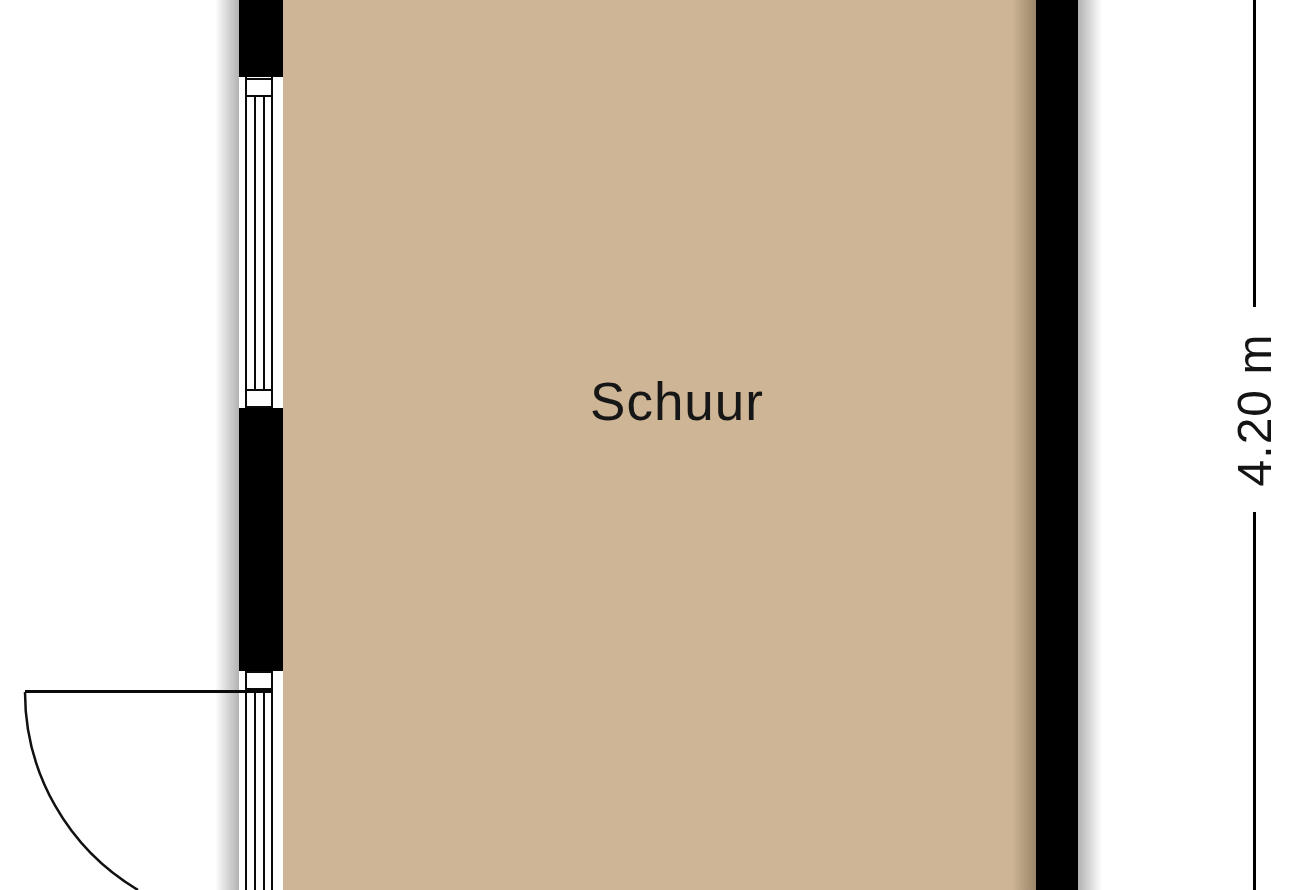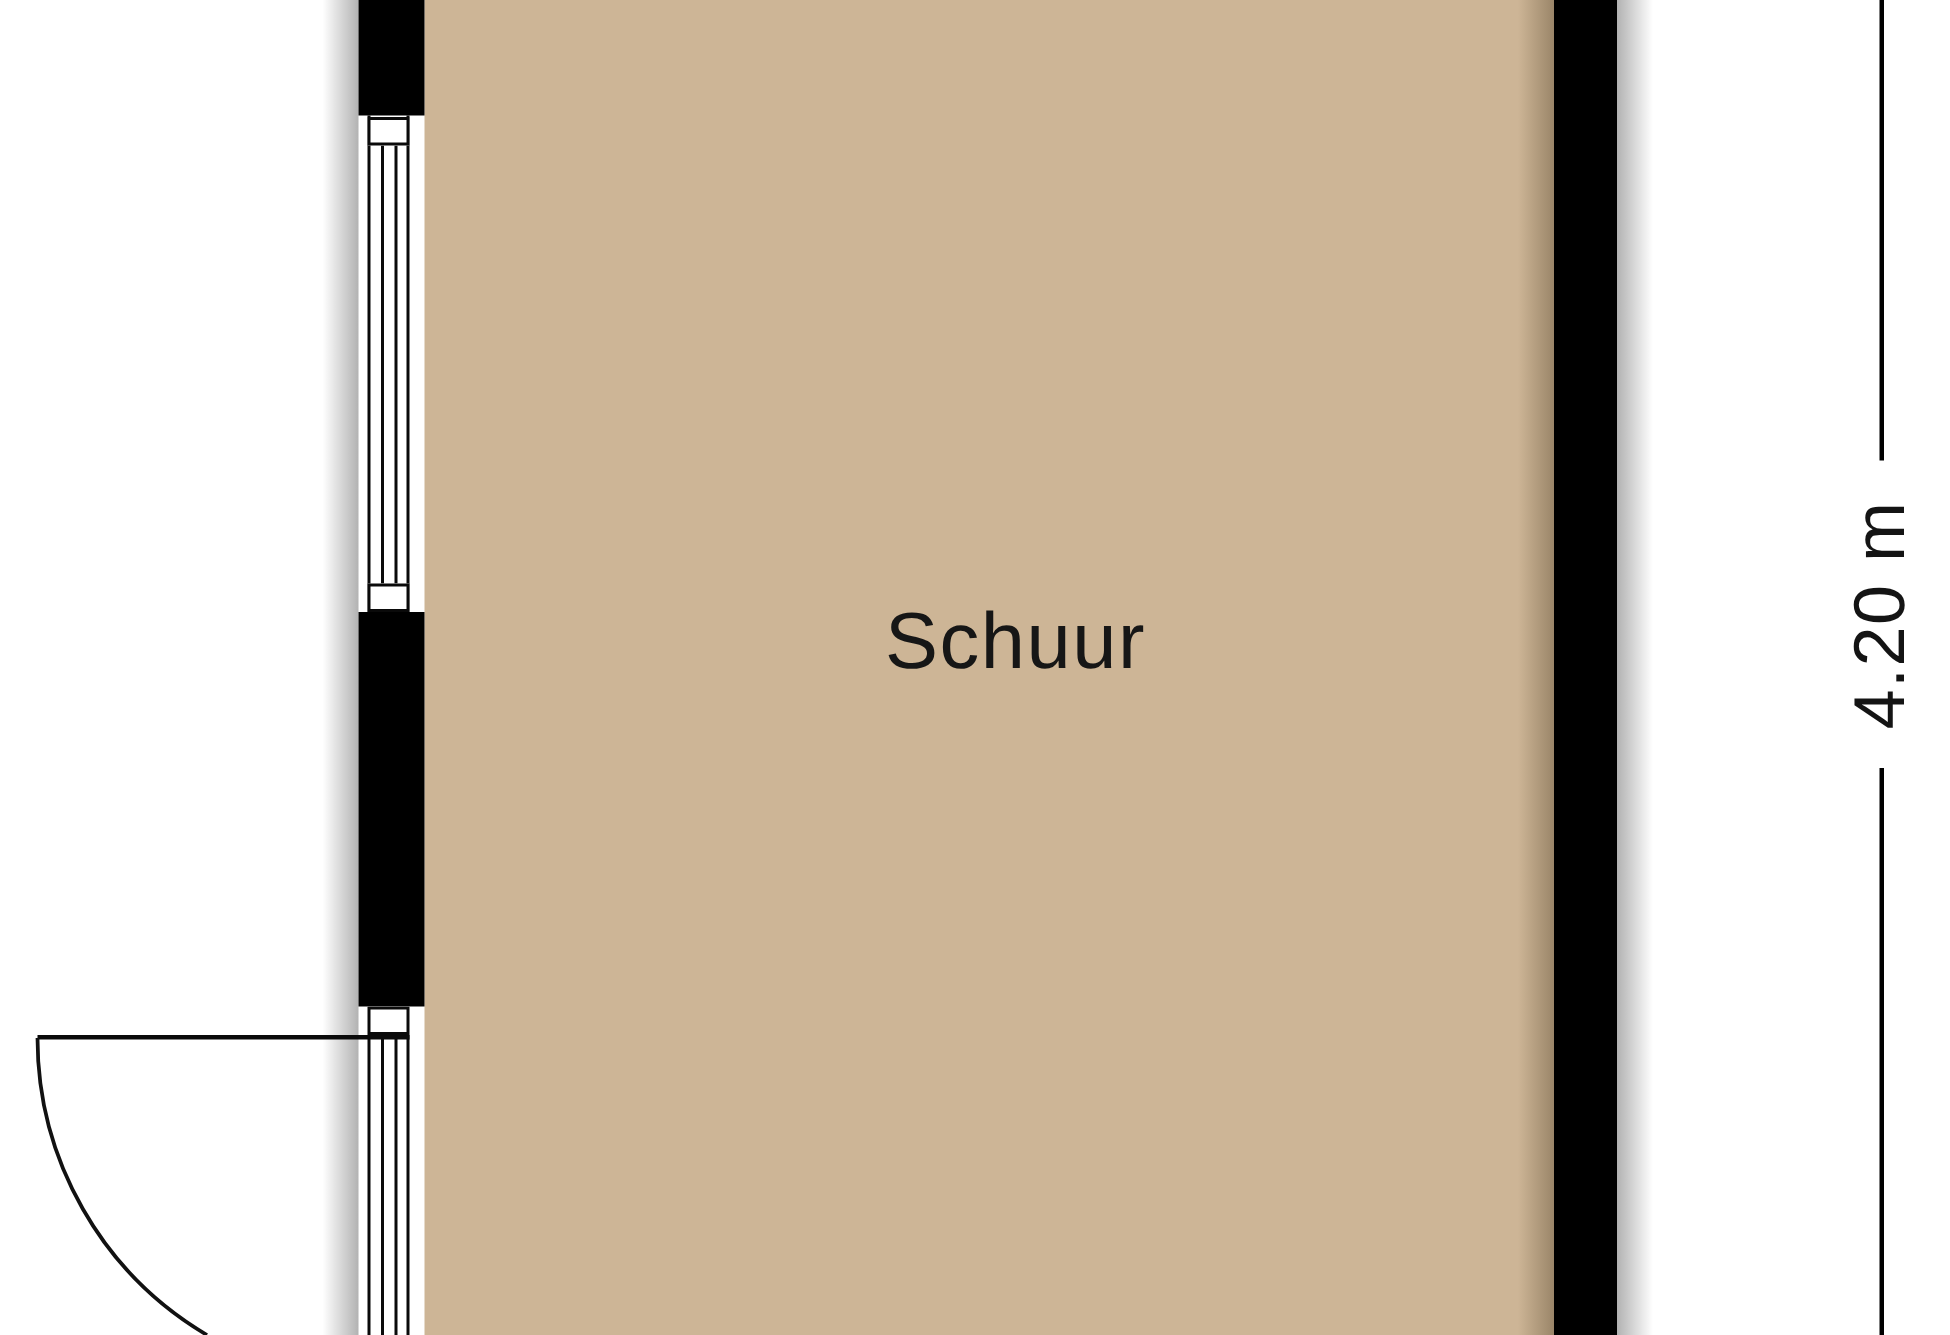--- a/index.html
+++ b/index.html
@@ -87,21 +87,20 @@
   }
 
   
   .room-label {
     left: 677px; top: 401px;
     transform: translate(-50%, -50%);
     white-space: nowrap;
     font-size: 53px;
     color: #161616;
     letter-spacing: 1px;
-    margin-top: 27px;
   }
 </style>
 </head>
 <body>
 
 <div class="canvas">
 
   <div class="abs room-floor"></div>
   <div class="abs floor-inner-shadow"></div>
 

